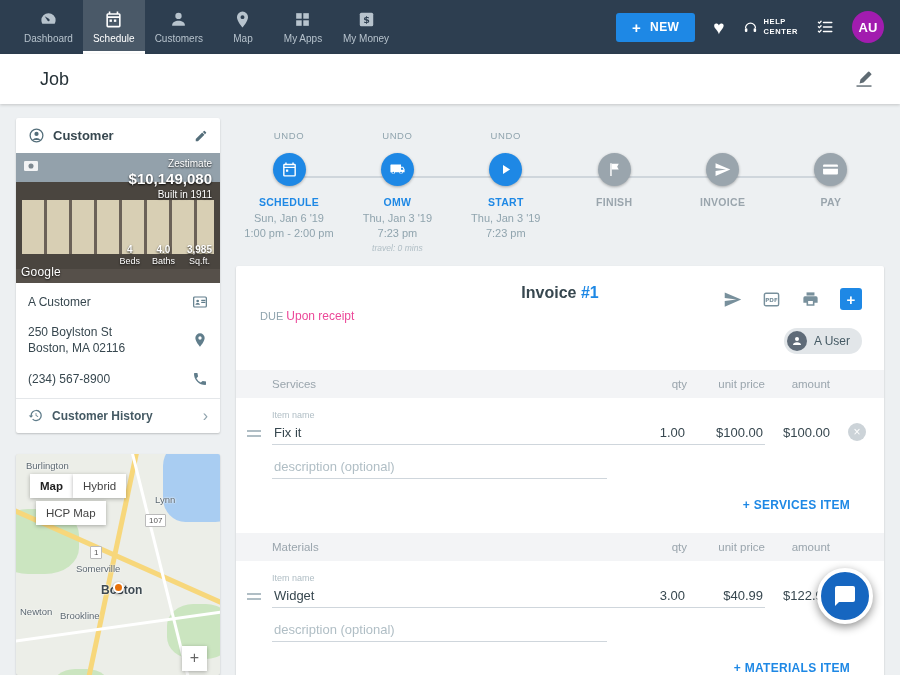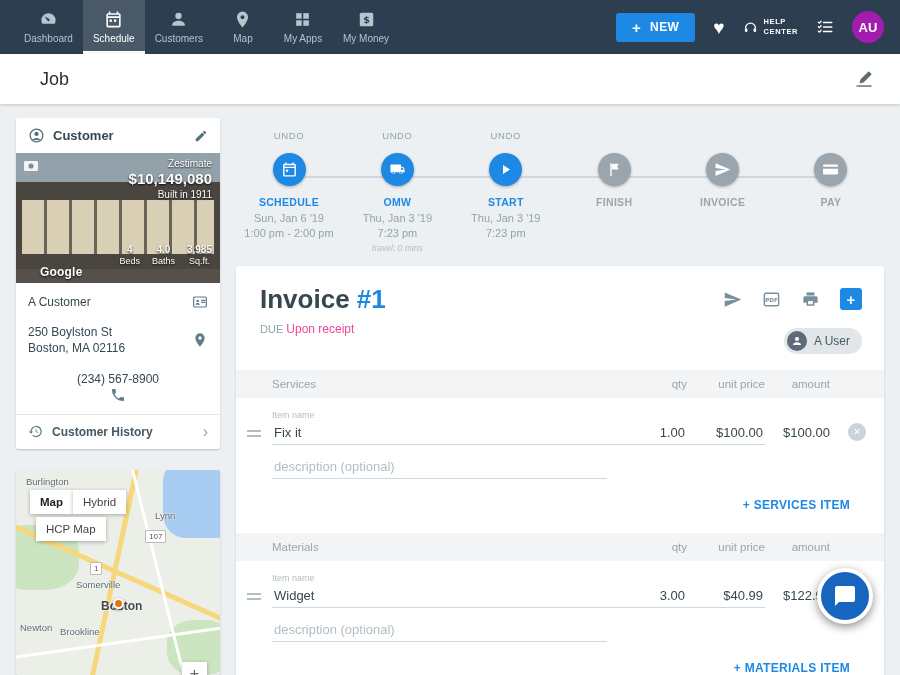--- a/index.html
+++ b/index.html
@@ -56,21 +56,21 @@
   .ph-walk { position:absolute; bottom:0; left:0; right:0; height:11%; background:#56504a; }
   .sv-icon { position:absolute; top:6px; left:7px; opacity:.95; }
   .sv-icon svg { width:16px; height:14px; }
   .z-info { position:absolute; top:5px; right:8px; text-align:right; text-shadow:0 1px 2px rgba(0,0,0,.85); }
   .z-label { font-size:10px; }
   .z-value { font-size:15px; font-weight:bold; margin-top:1px; }
   .z-built { font-size:10px; margin-top:2px; }
   .facts { position:absolute; bottom:17px; right:8px; display:flex; gap:12px; text-shadow:0 1px 2px rgba(0,0,0,.85); text-align:center; }
   .fact-v { font-size:10px; font-weight:bold; }
   .fact-l { font-size:9px; margin-top:1px; }
-  .google-mark { position:absolute; bottom:4px; left:24px; font-size:12px; font-weight:bold; letter-spacing:.2px; text-shadow:0 1px 2px rgba(0,0,0,.85); }
+  .google-mark { position:absolute; bottom:4px; left:5px; font-size:12px; font-weight:normal; letter-spacing:.2px; text-shadow:0 1px 2px rgba(0,0,0,.85); }
   .c-row { display:flex; align-items:center; padding:7px 12px; font-size:12px; color:#37474f; }
   .c-row .c-text { flex:1; line-height:1.35; }
   .c-row svg { width:16px; height:16px; color:#607d8b; flex:none; }
   .hist-row { border-top:1px solid #e4e7ea; padding:9px 12px; display:flex; align-items:center; gap:9px; font-size:12px; cursor:pointer; }
   .hist-row svg { width:15px; height:15px; color:#607d8b; }
   .hist-label { flex:1; font-weight:bold; color:#455a64; }
   .chev { color:#90a4ae; font-size:16px; line-height:1; }
 
   
   .map-card { height:285px; position:relative; overflow:hidden; background:#eceee8; cursor:grab; }
@@ -99,21 +99,21 @@
   .pending .tl-circle { background:#9aa5ad; }
   .tl-label { margin-top:10px; font-size:10.5px; font-weight:bold; letter-spacing:.3px; }
   .done .tl-label { color:#1e88e5; }
   .pending .tl-label { color:#9aa5ad; }
   .tl-date { margin-top:3px; font-size:11px; color:#90a4ae; line-height:1.4; text-align:center; }
   .tl-note { font-size:8.5px; font-style:italic; color:#b0bec5; margin-top:1px; }
 
   
   .invoice-card { height:560px; flex:none; position:relative; }
   .inv-head { position:relative; height:104px; padding:18px 24px 0; }
-  .inv-title { font-size:26px; font-weight:bold; color:#37474f; }
+  .inv-title { font-size:16px; font-weight:bold; color:#37474f;text-align:center; }
   .inv-num { color:#1e88e5; }
   .inv-due { margin-top:7px; font-size:11px; color:#90a4ae; }
   .inv-due-val { color:#ec4899; font-size:12px; cursor:pointer;text-align:right; }
   .inv-icons { position:absolute; top:22px; right:22px; display:flex; align-items:center; gap:20px; color:#78909c; }
   .inv-icons svg { width:19px; height:19px; }
   .icon-btn { cursor:pointer; color:#78909c; }
   .add-sq { width:22px; height:22px; background:#1e88e5; border:none; border-radius:3px; color:#fff; font-size:15px; font-weight:bold; display:flex; align-items:center; justify-content:center; cursor:pointer; font-family:inherit; }
   .assignee { position:absolute; top:62px; right:22px; height:26px; background:#e2e6e9; border-radius:13px; display:flex; align-items:center; gap:7px; padding:0 12px 0 3px; font-size:12px; color:#455a64; cursor:pointer; }
   .a-ava { width:20px; height:20px; border-radius:50%; background:#5f6b78; display:flex; align-items:center; justify-content:center; }
   .a-ava svg { width:12px; height:12px; color:#fff; }
@@ -311,21 +311,21 @@
       <div class="c-row">
         <span class="c-text">
           <span>250 Boylston St</span><br><span>Boston, MA 02116</span>
         </span>
         <span>
             <svg viewBox="0 0 24 24" fill="currentColor">
               <path d="M12 2a7 7 0 0 0-7 7c0 5.2 7 13 7 13s7-7.8 7-13a7 7 0 0 0-7-7zm0 9.5A2.5 2.5 0 1 1 14.5 9 2.5 2.5 0 0 1 12 11.5z"></path>
             </svg>
           </span>
       </div>
-      <div class="c-row" style="padding-bottom:11px;flex-direction:column;">
+      <div class="c-row" style="padding-bottom:11px;">
         <span class="c-text">(234) 567-8900</span>
         <span>
             <svg viewBox="0 0 24 24" fill="currentColor">
               <path d="M6.6 10.8a15 15 0 0 0 6.6 6.6l2.2-2.2a1 1 0 0 1 1-.25 11.4 11.4 0 0 0 3.6.57 1 1 0 0 1 1 1V20a1 1 0 0 1-1 1A17 17 0 0 1 3 4a1 1 0 0 1 1-1h3.5a1 1 0 0 1 1 1 11.4 11.4 0 0 0 .57 3.6 1 1 0 0 1-.25 1z"></path>
             </svg>
           </span>
       </div>
       <div class="hist-row">
         <span>
             <svg viewBox="0 0 24 24" fill="currentColor">

